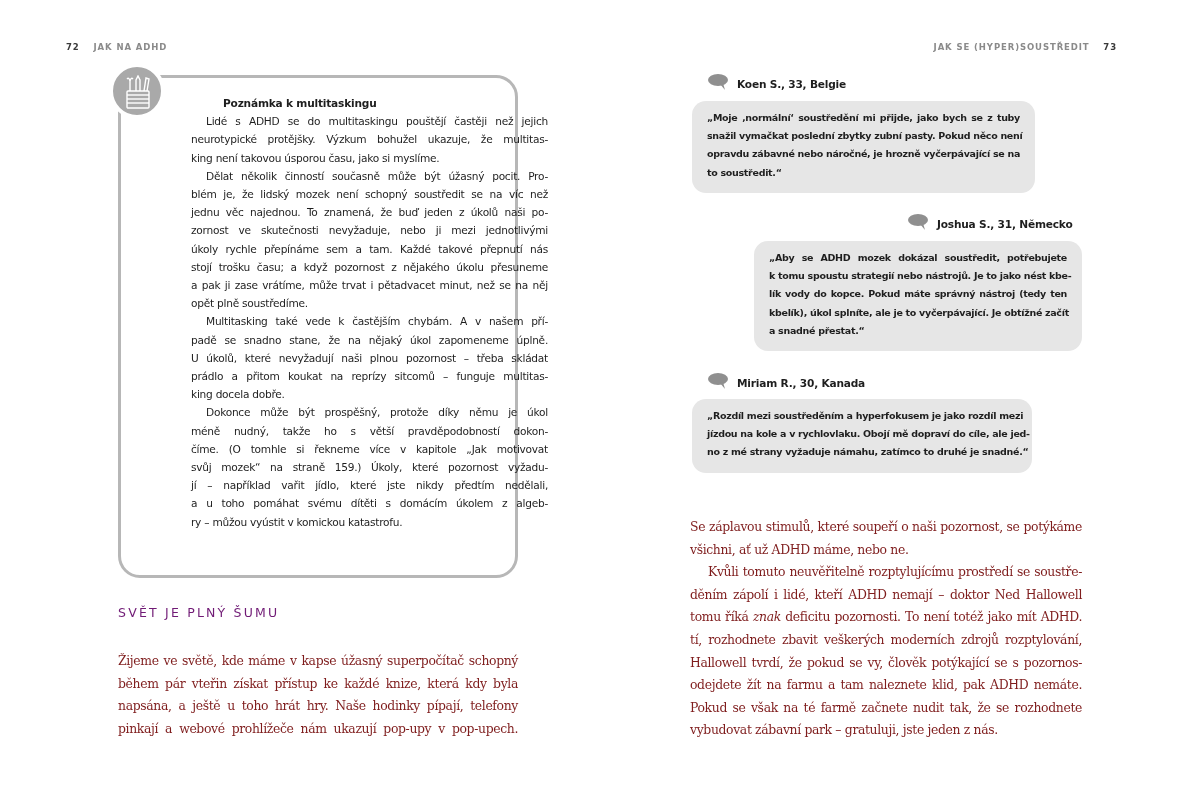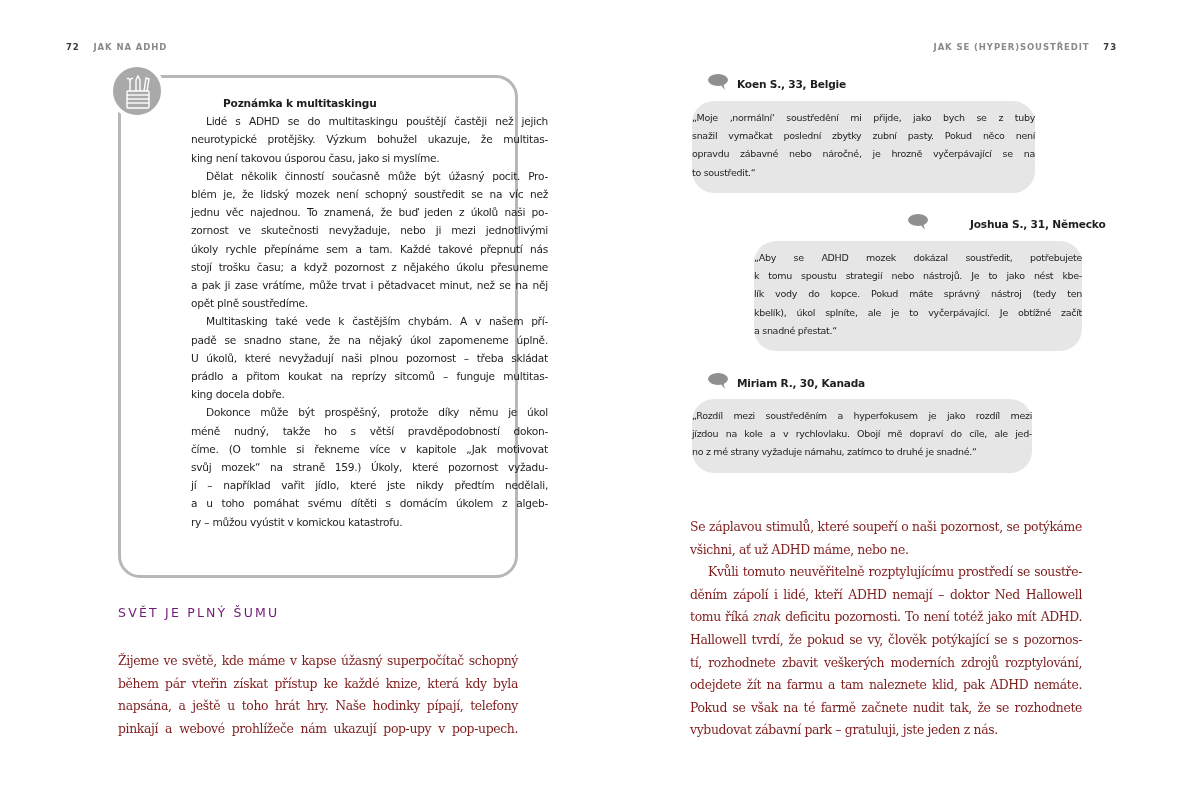--- a/index.html
+++ b/index.html
@@ -56,32 +56,32 @@
   .left-body .line, .right-body .line { display: block; text-align: justify; text-align-last: justify; white-space: nowrap; }
   .left-body .line.last, .right-body .line.last { text-align-last: left; }
 
   
   .quote-author {
     position: absolute; font-family: "DejaVu Sans", sans-serif; font-weight: bold;
     font-size: 10.6px; color: #1e1e1e; letter-spacing: -0.2px; white-space: nowrap;
   }
   .bubble-icon { position: absolute; }
   .quote-box {
-    position: absolute; background: #e6e6e6; border-radius: 22px;
+    position: absolute; background: #e6e6e6; border-radius: 14px;
     font-family: "DejaVu Sans", sans-serif; font-size: 9.5px; line-height: 18.2px;
-    color: #1e1e1e; letter-spacing: -0.3px; padding: 8px 0;
+    color: #1e1e1e; letter-spacing: -0.3px; padding: 8px 15px; font-weight: bold;
   }
   .quote-box .line { display: block; text-align: justify; text-align-last: justify; white-space: nowrap; }
   .quote-box .line.last { text-align-last: left; }
 
   .q1-author { left: 737px; top: 78px; }
   .q1-icon { left: 708px; top: 74px; }
   .q1-box { left: 692px; top: 101px; width: 343px; height: 92px; }
 
-  .q2-author { left: 970px; top: 218px; }
+  .q2-author { left: 937px; top: 218px; }
   .q2-icon { left: 908px; top: 214px; }
   .q2-box { left: 754px; top: 241px; width: 328px; height: 110px; }
 
   .q3-author { left: 737px; top: 377px; }
   .q3-icon { left: 708px; top: 373px; }
   .q3-box { left: 692px; top: 399px; width: 340px; height: 74px; }
 
   .right-body { position: absolute; left: 690px; top: 516px; width: 392px; }
   .indent { padding-left: 18px; }
   em { font-style: italic; }
@@ -197,18 +197,18 @@
   <span class="line">jízdou na kole a v rychlovlaku. Obojí mě dopraví do cíle, ale jed-</span>
   <span class="line last">no z mé strany vyžaduje námahu, zatímco to druhé je snadné.“</span>
 </div>
 
 <div class="right-body body-serif">
   <span class="line">Se záplavou stimulů, které soupeří o naši pozornost, se potýkáme</span>
   <span class="line last">všichni, ať už ADHD máme, nebo ne.</span>
   <span class="line indent">Kvůli tomuto neuvěřitelně rozptylujícímu prostředí se soustře-</span>
   <span class="line">děním zápolí i lidé, kteří ADHD nemají – doktor Ned Hallowell</span>
   <span class="line"><span>tomu říká </span><em>znak</em><span> deficitu pozornosti. To není totéž jako mít ADHD.</span></span>
+  <span class="line">tí, rozhodnete zbavit veškerých moderních zdrojů rozptylování,</span>
   <span class="line">Hallowell tvrdí, že pokud se vy, člověk potýkající se s pozornos-</span>
-  <span class="line">tí, rozhodnete zbavit veškerých moderních zdrojů rozptylování,</span>
   <span class="line">odejdete žít na farmu a tam naleznete klid, pak ADHD nemáte.</span>
   <span class="line">Pokud se však na té farmě začnete nudit tak, že se rozhodnete</span>
   <span class="line last">vybudovat zábavní park – gratuluji, jste jeden z nás.</span>
 </div>
 
 </body></html>

